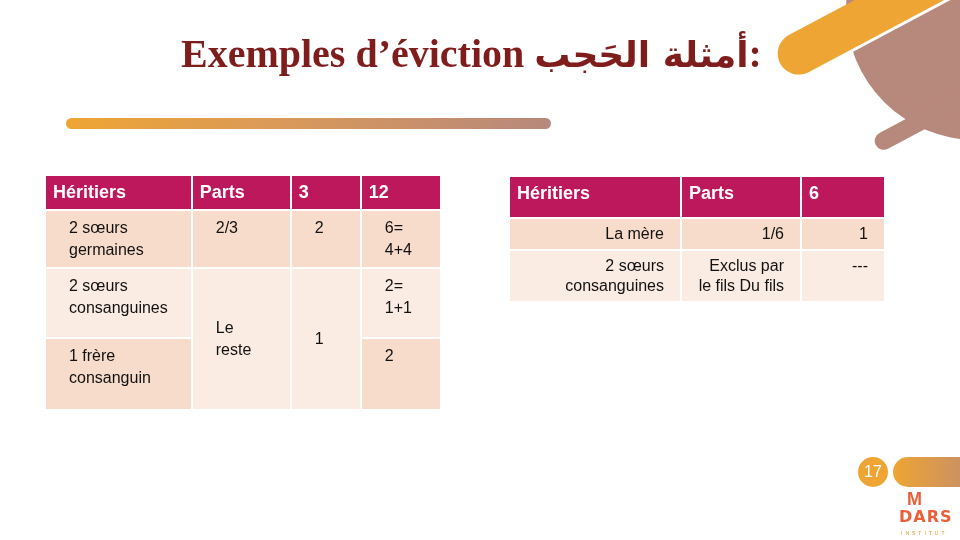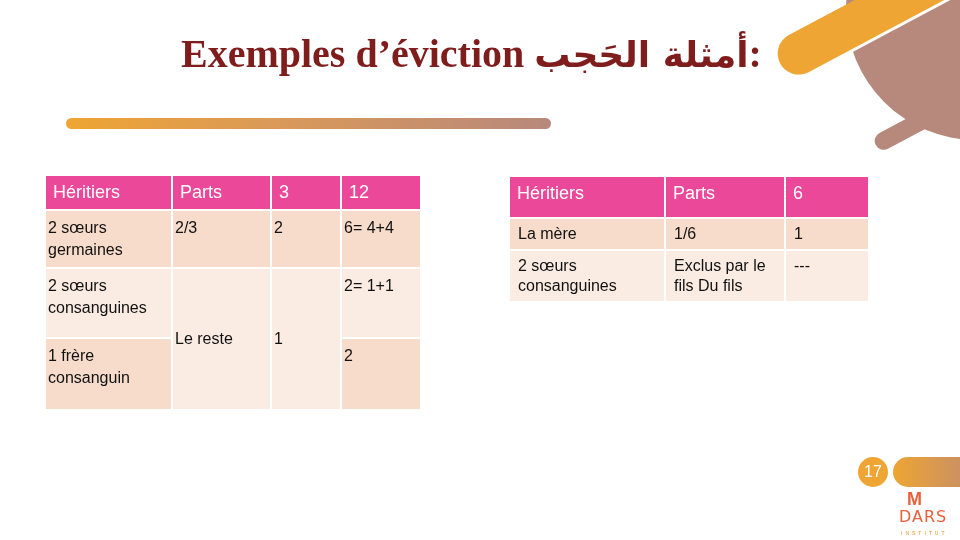--- a/index.html
+++ b/index.html
@@ -6,33 +6,33 @@
   body { width:960px; height:540px; position:relative; overflow:hidden; background:#ffffff; font-family:"Liberation Sans", sans-serif; }
   .title { position:absolute; left:137px; top:30px; font-family:"Liberation Serif", serif; font-weight:bold; font-size:40px; color:#7f1d1d; white-space:nowrap; letter-spacing:0px;margin-left:44px; }
   .title .ar { font-family:"DejaVu Sans", sans-serif; font-size:36px; }
   .underline { position:absolute; left:66px; top:118px; width:485px; height:11px; border-radius:6px; background:linear-gradient(90deg,#eea533 0%,#d9995a 45%,#b7887c 100%); }
   .deco { position:absolute; pointer-events:none; }
   .circle { left:846px; top:-120px; width:260px; height:260px; border-radius:50%; background:#b7887c; }
   .bar-big { left:790px; top:40px; width:260px; height:42px; border-radius:21px; background:#eea533; transform:rotate(-28deg); transform-origin:left bottom; }
   .bar-small { left:880px; top:135px; width:140px; height:18px; border-radius:9px; background:#b7887c; transform:rotate(-28deg); transform-origin:left bottom; }
   .halo { left:800px; top:60px; width:260px; height:20px; background:#fff; transform:rotate(-28deg); transform-origin:left bottom; }
   table { position:absolute; border-collapse:separate; border-spacing:2px; font-size:16px; color:#111; }
-  th { background:#ec4899; color:#fff; text-align:left; font-weight:normal; font-size:18px; padding:6px 7px; vertical-align:top; }
-  td { padding:6px 2px; vertical-align:top; line-height:22px; }
+  th { background:#be185d; color:#fff; text-align:left; font-weight:bold; font-size:18px; padding:6px 7px; vertical-align:top; }
+  td { padding:6px 23px; vertical-align:top; line-height:22px; }
   .r1 { background:#f7dccb; }
   .r2 { background:#fbece3; }
   .mid { vertical-align:middle; }
   #t1 { left:44px; top:174px; }
   #t2 { left:508px; top:175px; }
-  #t2 td { line-height:20px; padding:5px 8px; }
+  #t2 td { line-height:20px; padding:5px 16px;text-align:right; }
   .pagenum { position:absolute; left:858px; top:457px; width:30px; height:30px; border-radius:50%; background:#eea533; color:#fff; font-size:16px; display:flex; align-items:center; justify-content:center; }
   .pagebar { position:absolute; left:893px; top:457px; width:90px; height:30px; border-radius:15px; background:linear-gradient(90deg,#eea533,#c18b70); }
   .logo { position:absolute; left:895px; top:490px; width:60px; height:50px; }
   .logo-m { position:absolute; left:12px; top:0; font-family:"Liberation Sans", sans-serif; font-weight:bold; font-size:18px; color:#e95f3a; line-height:18px; }
-  .logo-text { position:absolute; left:4px; top:18px; font-family:"DejaVu Sans", sans-serif; font-weight:normal; font-size:16px; letter-spacing:1px; color:#e95f3a; line-height:18px; }
+  .logo-text { position:absolute; left:4px; top:18px; font-family:"DejaVu Sans", sans-serif; font-weight:bold; font-size:16px; letter-spacing:1px; color:#e95f3a; line-height:18px; }
   .logo-sub { position:absolute; left:6px; top:40px; font-size:5px; letter-spacing:3px; color:#e8901f; }
 </style>
 </head>
 <body>
 
 <div class="deco circle"></div>
 <div class="deco halo"></div>
 <div class="deco bar-big"></div>
 <div class="deco bar-small"></div>
 

